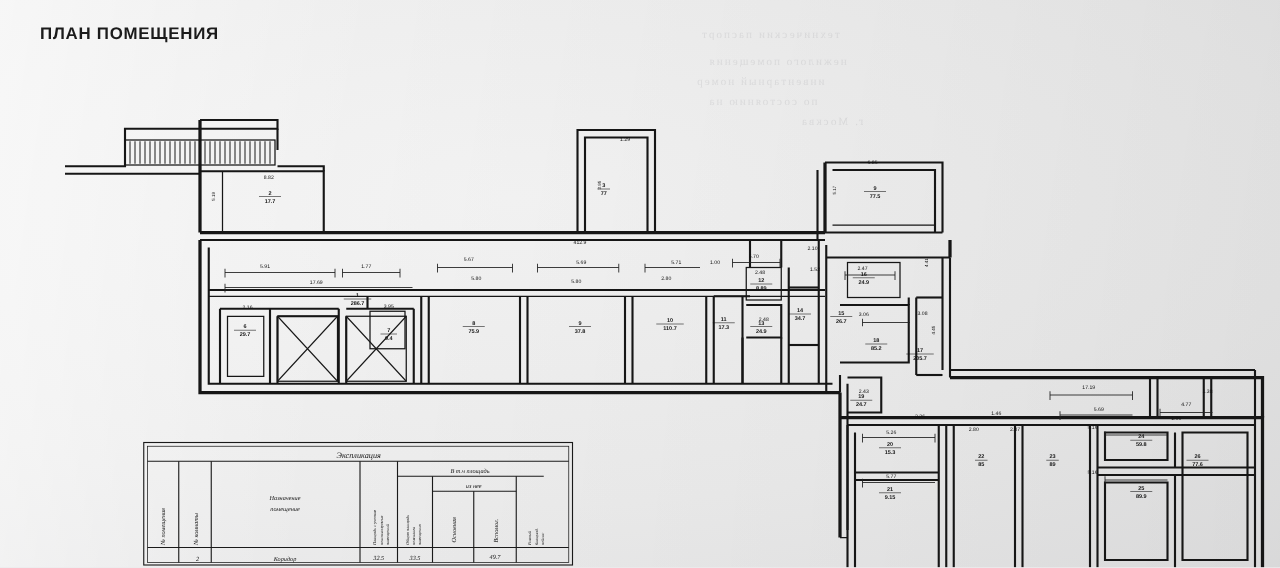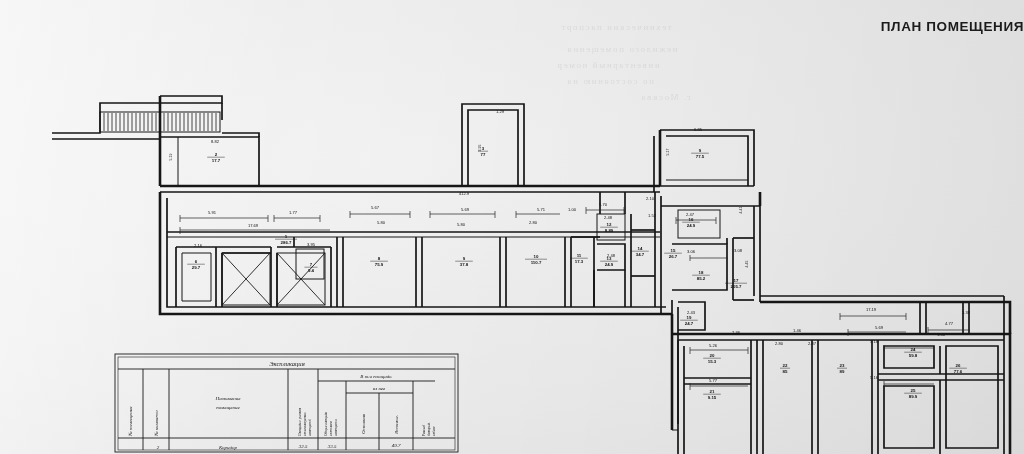--- a/index.html
+++ b/index.html
@@ -25,23 +25,24 @@
     position:absolute;
     color:rgba(110,110,118,0.13);
     font-size:9px;letter-spacing:1.6px;
     white-space:nowrap;
     transform:scaleX(-1);
     pointer-events:none;
     font-family:"Liberation Serif", serif;
   }
   #title{
     position:absolute;left:0;right:0;top:19px;
-    text-align:right;
+    text-align:left;
     font-size:13.5px;font-weight:bold;letter-spacing:0.6px;
     color:#1b1b1b;
+    padding-left:32px;
   }
   #plan{position:absolute;left:0;top:0;width:1024px;height:454px;}
   svg{display:block;}
   .wall{stroke:#161616;fill:none;}
   .w-thick{stroke-width:2.6;}
   .w-med{stroke-width:1.7;}
   .w-thin{stroke-width:1.0;}
   .dim{stroke:#222;stroke-width:0.7;fill:none;}
   .xmark{stroke:#1a1a1a;stroke-width:0.9;fill:none;}
   .hatch{stroke:#1b1b1b;stroke-width:0.8;}

